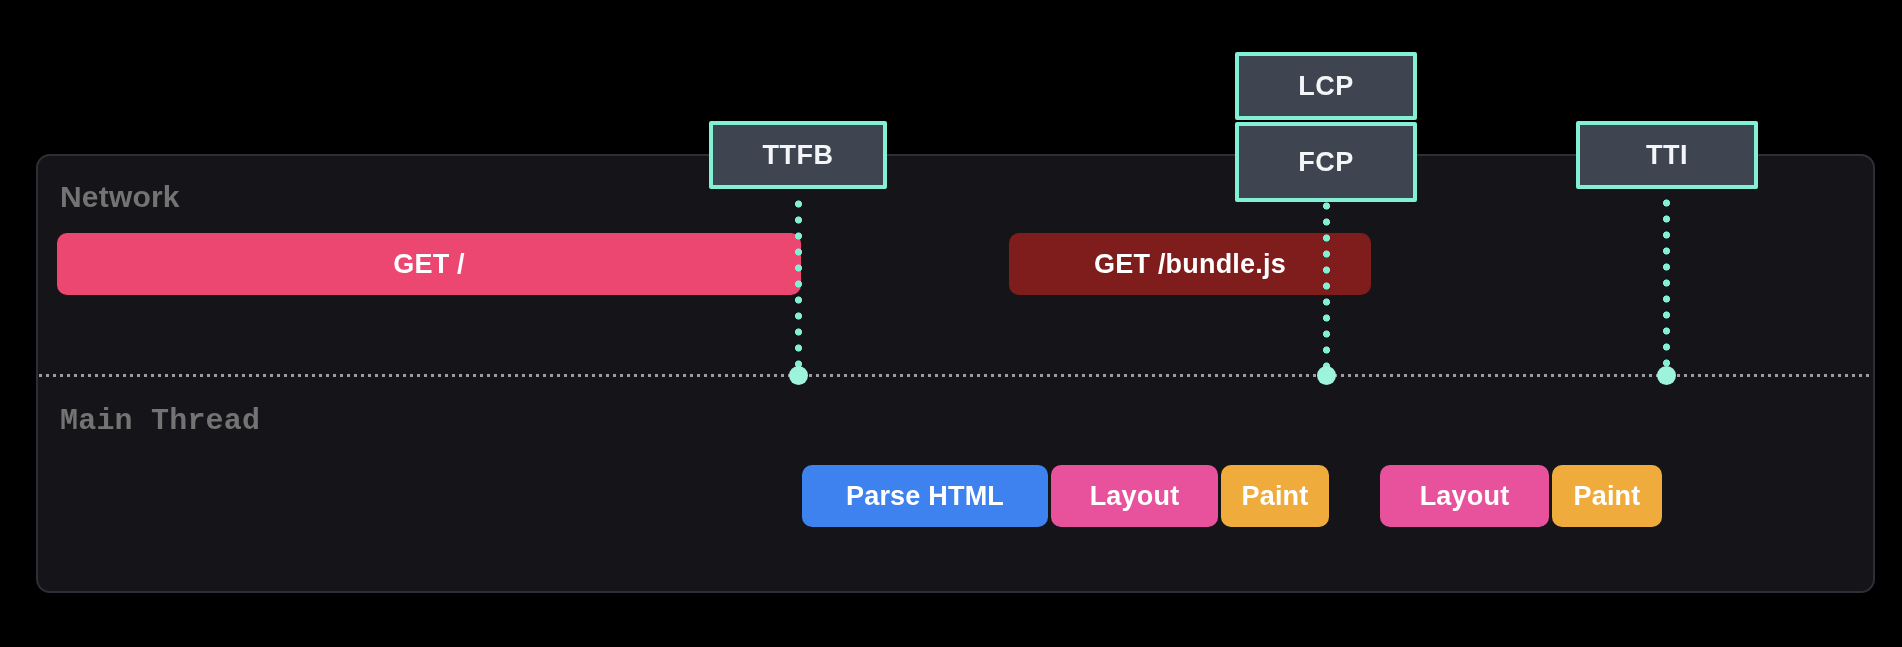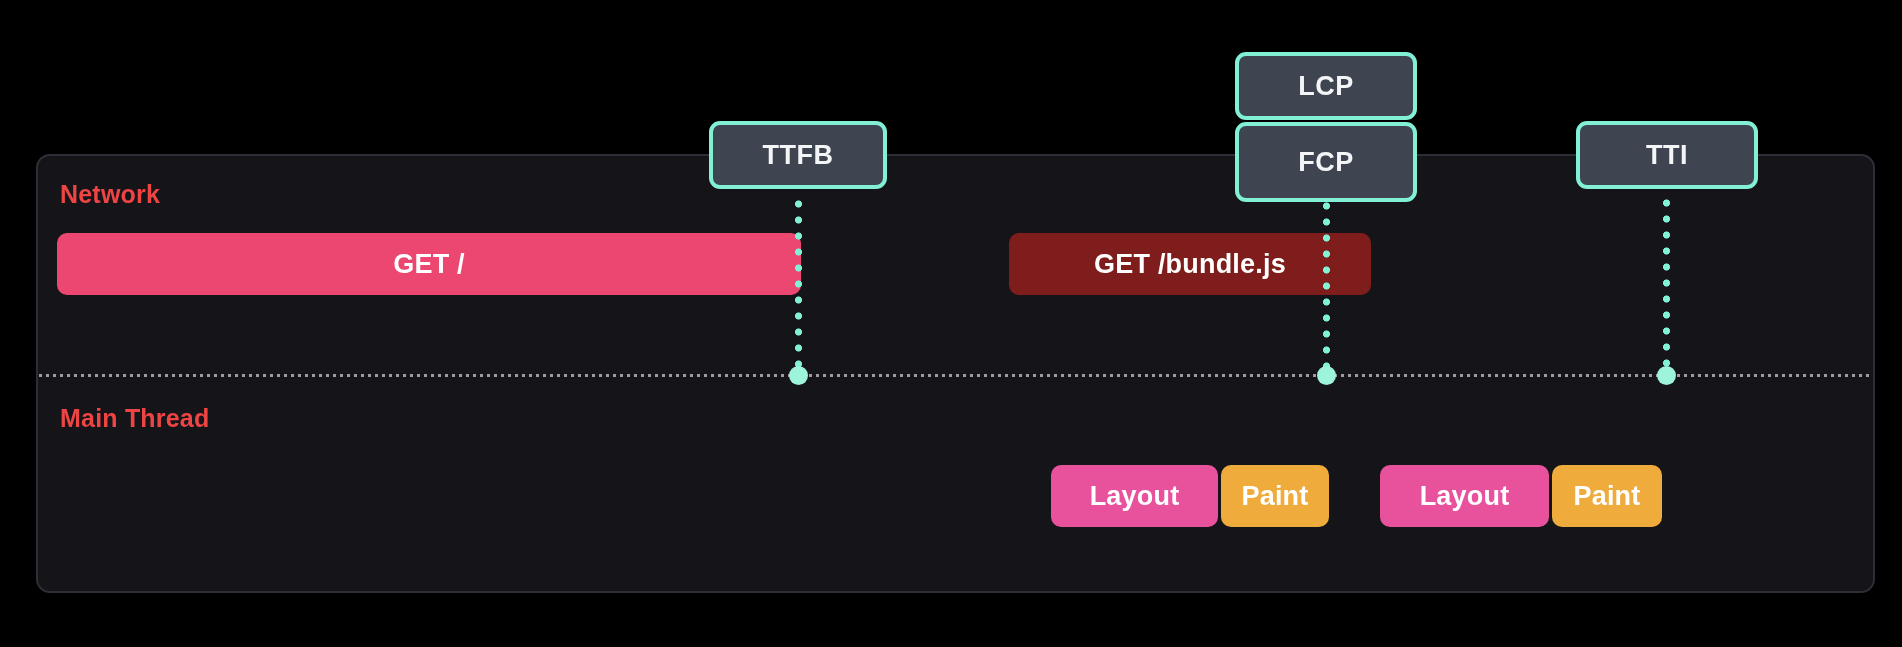--- a/index.html
+++ b/index.html
@@ -24,28 +24,28 @@
     background: #141419;
     border: 2px solid #2e2f36;
     border-radius: 14px;
     box-sizing: border-box;
     z-index: 1;
   }
 
   
   .lane-label {
     position: absolute;
-    color: #ef4444;
-    font-size: 25px;
+    color: #737373;
+    font-size: 30px;
     font-weight: 700;
     letter-spacing: 0.2px;
     z-index: 2;
   }
   #network-label   { left: 60px; top: 180px; }
-  #mainthread-label{ left: 60px; top: 404px; }
+  #mainthread-label{ left: 60px; top: 404px; font-family: Liberation Mono, monospace; }
 
   
   .divider {
     position: absolute;
     left: 39px; top: 374px;
     width: 1834px; height: 3px;
     background-image: repeating-linear-gradient(to right, #9b9ba0 0 3px, transparent 3px 7px);
     z-index: 2;
   }
 
@@ -94,21 +94,21 @@
   }
   #dot-ttfb { left: 789px;  top: 366px; }
   #dot-fcp  { left: 1317px; top: 366px; }
   #dot-tti  { left: 1657px; top: 366px; }
 
   
   .badge {
     position: absolute;
     background: #3e4551;
     border: 4px solid #81f0d5;
-    border-radius: 11px;
+    border-radius: 2px;
     box-sizing: border-box;
     display: flex;
     align-items: center;
     justify-content: center;
     color: #f4f5f7;
     font-size: 27px;
     font-weight: 600;
     letter-spacing: 0.5px;
     z-index: 6;
     text-align: center;
@@ -128,20 +128,21 @@
   <div class="lane-label" id="network-label">Network</div>
 
   <div class="lane-label" id="mainthread-label">Main Thread</div>
 
   <div class="divider"></div>
 
   <div class="bar" id="bar-get-root">GET /</div>
 
   <div class="bar" id="bar-get-bundle">GET /bundle.js</div>
 
+  <div class="bar" id="bar-parse-html">Parse HTML</div>
 
   <div class="bar" id="bar-layout-1">Layout</div>
 
   <div class="bar" id="bar-paint-1">Paint</div>
 
   <div class="bar" id="bar-layout-2">Layout</div>
 
   <div class="bar" id="bar-paint-2">Paint</div>
 
   <div class="vline" id="vline-ttfb"></div>

